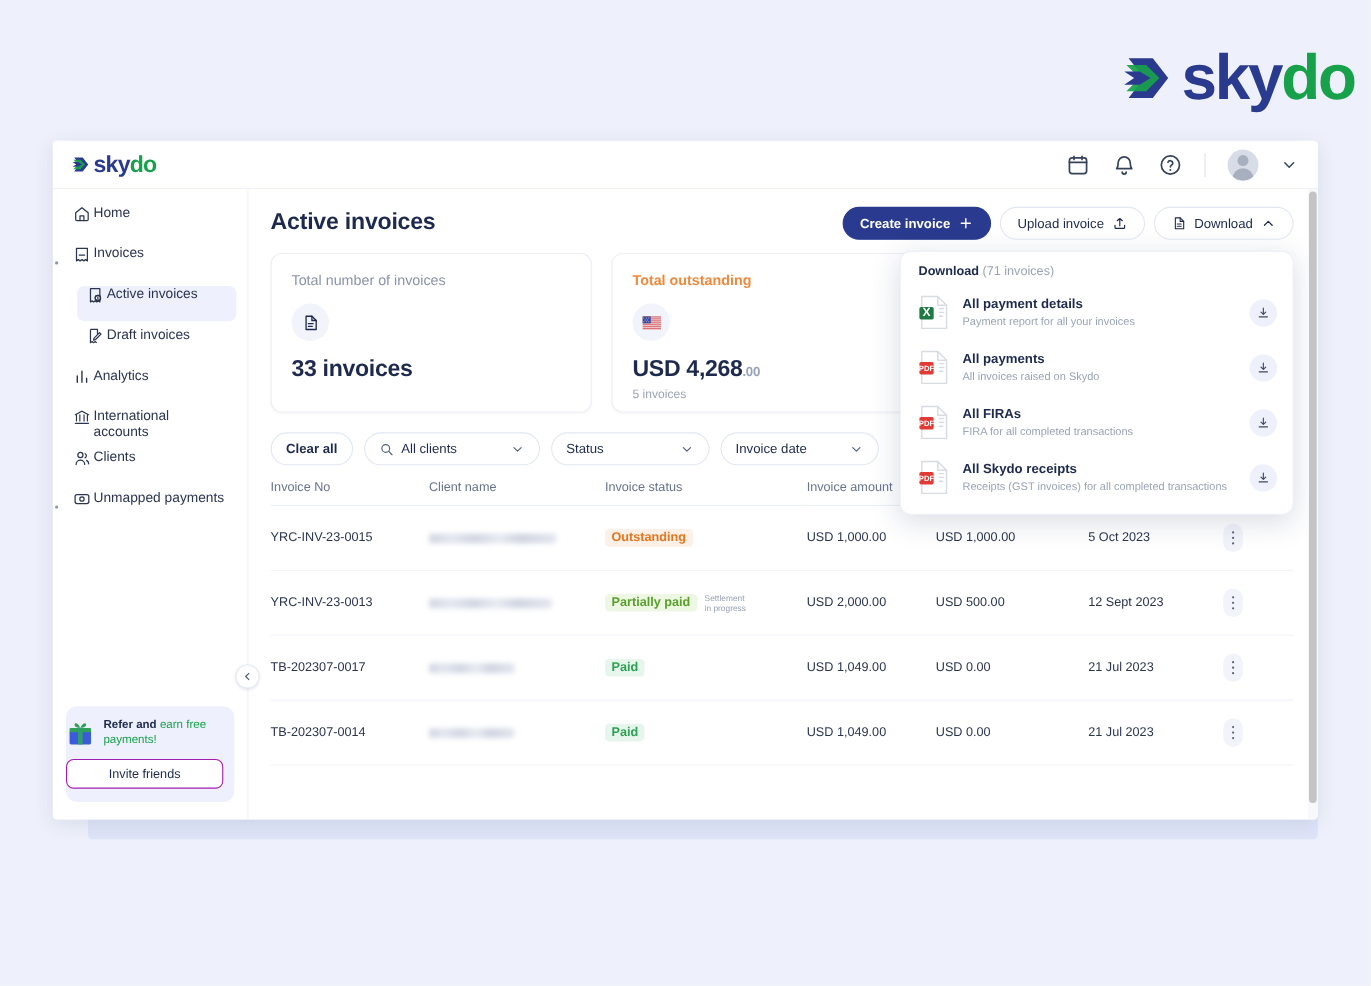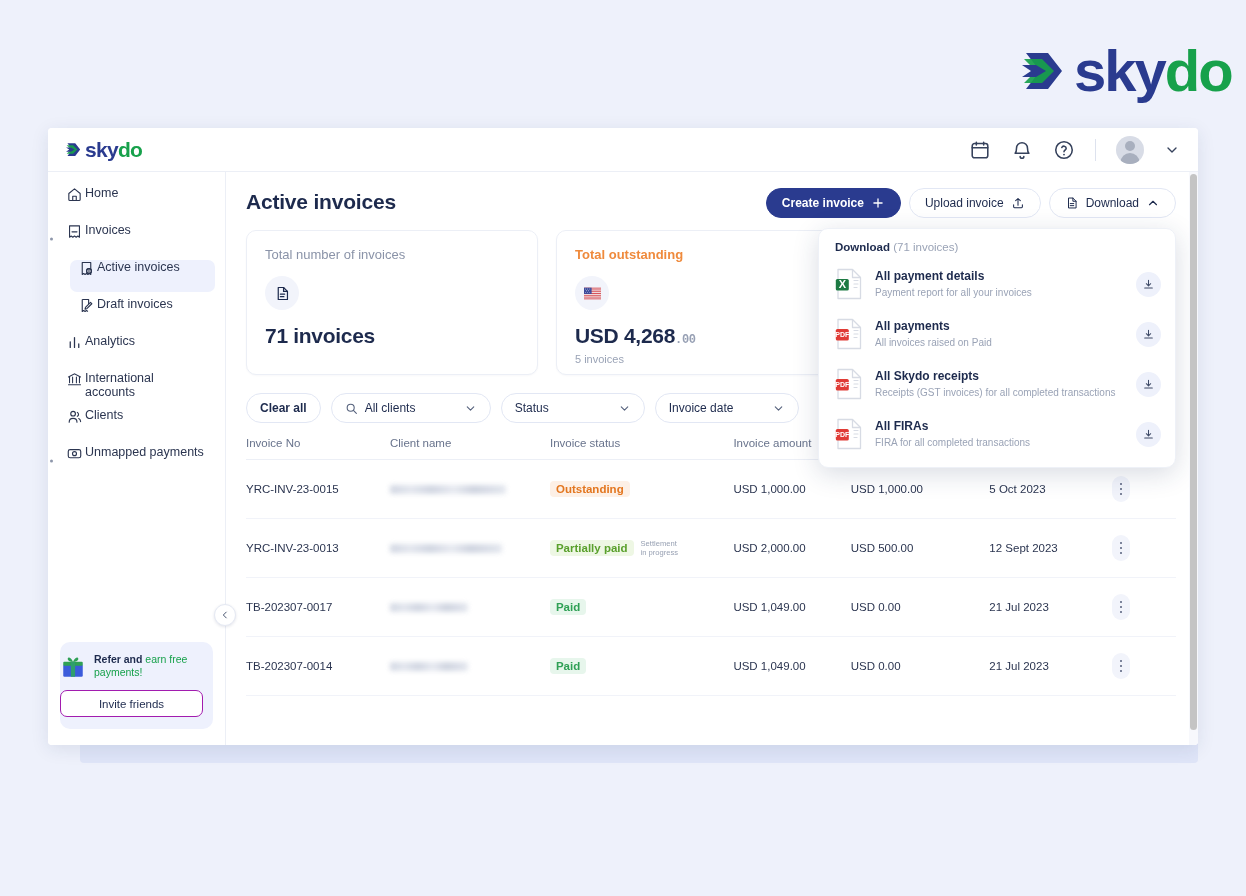--- a/index.html
+++ b/index.html
@@ -169,21 +169,21 @@
   .stat-label { font-size: 13px; color: #8a93a8; margin-bottom: 14px; }
   .stat-label.accent { color: #ef8a3c; font-weight: 600; }
   .stat-badge {
     width: 34px; height: 34px; border-radius: 50%;
     background: #f2f4fb; display: flex; align-items: center; justify-content: center;
     margin-bottom: 14px;
   }
   .stat-badge svg { width: 17px; height: 17px; color: #1d2a4d; }
   .flag { width: 22px; height: 15px; border-radius: 2px; overflow: hidden; }
   .stat-value { font-size: 21px; font-weight: bold; color: #1d2a4d; letter-spacing: -.3px; }
-  .stat-value .cents { font-size: 12px; color: #97a0b4; font-weight: bold; font-family: Liberation Mono, monospace; }
+  .stat-value .cents { font-size: 12px; color: #97a0b4; font-weight: bold; }
   .stat-sub { font-size: 11px; color: #9aa3b6; margin-top: 5px; }
 
   
   .filters-row { display: flex; gap: 10px; margin-bottom: 14px; }
   .filter-chip {
     height: 30px; border: 1px solid #e2e7f4; border-radius: 16px;
     background: #fff; display: flex; align-items: center;
     font-size: 12px; color: #1d2a4d; padding: 0 13px; gap: 8px;
     cursor: pointer; font-family: inherit;
   }
@@ -486,21 +486,21 @@
       <div class="cards-row">
 
         <div class="stat-card">
           <div class="stat-label">Total number of invoices</div>
           <div class="stat-badge">
             <svg viewBox="0 0 24 24" fill="none" stroke="currentColor" stroke-width="1.7">
               <path d="M6 3.5h7.5L19 9v11.5H6z" stroke-linejoin="round"></path>
               <path d="M13.5 3.5V9H19M9 13h6M9 16.5h5" stroke-linecap="round"></path>
             </svg>
           </div>
-          <div class="stat-value">71 invoices</div>
+          <div class="stat-value">33 invoices</div>
         </div>
 
         <div class="stat-card">
           <div class="stat-label accent">Total outstanding</div>
           <div class="stat-badge">
             <svg class="flag" viewBox="0 0 38 26">
               <rect width="38" height="26" fill="#f5f6f8"></rect>
               <g fill="#d4434a">
                 <rect y="0" width="38" height="2"></rect>
                   <rect y="4" width="38" height="2"></rect>
@@ -673,21 +673,40 @@
             <div class="dd-item">
               <svg class="file-icon" viewBox="0 0 28 32">
        <path d="M3 1.5h14.5L25.5 9.5V30.5H3z" fill="#fff" stroke="#d7dbe4" stroke-width="1.3" stroke-linejoin="round"></path>
        <path d="M17.5 1.5V9.5H25.5" fill="none" stroke="#d7dbe4" stroke-width="1.3" stroke-linejoin="round"></path>
        <path d="M19 12.5h4M19 16h4M19 19.5h3" stroke="#d7dbe4" stroke-width="1.2" stroke-linecap="round"></path>
        <rect x="0.8" y="11" width="13" height="11.5" rx="1.6" fill="#e03b35"></rect>
        <text x="7.3" y="18.9" font-family="Liberation Sans, sans-serif" font-size="7" font-weight="bold" fill="#fff" text-anchor="middle">PDF</text>
      </svg>
      <div class="dd-text">
        <div class="dd-name">All payments</div>
-       <div class="dd-desc">All invoices raised on Paid</div>
+       <div class="dd-desc">All invoices raised on Skydo</div>
+     </div>
+     <div class="dl-circle">
+       <svg viewBox="0 0 24 24" fill="none" stroke="currentColor" stroke-width="1.9">
+         <path d="M12 4v10M8 10.5l4 4 4-4" stroke-linecap="round" stroke-linejoin="round"></path>
+         <path d="M5 18.5h14" stroke-linecap="round"></path>
+       </svg>
+     </div>
+            </div>
+            <div class="dd-item">
+              <svg class="file-icon" viewBox="0 0 28 32">
+       <path d="M3 1.5h14.5L25.5 9.5V30.5H3z" fill="#fff" stroke="#d7dbe4" stroke-width="1.3" stroke-linejoin="round"></path>
+       <path d="M17.5 1.5V9.5H25.5" fill="none" stroke="#d7dbe4" stroke-width="1.3" stroke-linejoin="round"></path>
+       <path d="M19 12.5h4M19 16h4M19 19.5h3" stroke="#d7dbe4" stroke-width="1.2" stroke-linecap="round"></path>
+       <rect x="0.8" y="11" width="13" height="11.5" rx="1.6" fill="#e03b35"></rect>
+       <text x="7.3" y="18.9" font-family="Liberation Sans, sans-serif" font-size="7" font-weight="bold" fill="#fff" text-anchor="middle">PDF</text>
+     </svg>
+     <div class="dd-text">
+       <div class="dd-name">All FIRAs</div>
+       <div class="dd-desc">FIRA for all completed transactions</div>
      </div>
      <div class="dl-circle">
        <svg viewBox="0 0 24 24" fill="none" stroke="currentColor" stroke-width="1.9">
          <path d="M12 4v10M8 10.5l4 4 4-4" stroke-linecap="round" stroke-linejoin="round"></path>
          <path d="M5 18.5h14" stroke-linecap="round"></path>
        </svg>
      </div>
             </div>
             <div class="dd-item">
               <svg class="file-icon" viewBox="0 0 28 32">
@@ -701,39 +720,20 @@
        <div class="dd-name">All Skydo receipts</div>
        <div class="dd-desc">Receipts (GST invoices) for all completed transactions</div>
      </div>
      <div class="dl-circle">
        <svg viewBox="0 0 24 24" fill="none" stroke="currentColor" stroke-width="1.9">
          <path d="M12 4v10M8 10.5l4 4 4-4" stroke-linecap="round" stroke-linejoin="round"></path>
          <path d="M5 18.5h14" stroke-linecap="round"></path>
        </svg>
      </div>
             </div>
-            <div class="dd-item">
-              <svg class="file-icon" viewBox="0 0 28 32">
-       <path d="M3 1.5h14.5L25.5 9.5V30.5H3z" fill="#fff" stroke="#d7dbe4" stroke-width="1.3" stroke-linejoin="round"></path>
-       <path d="M17.5 1.5V9.5H25.5" fill="none" stroke="#d7dbe4" stroke-width="1.3" stroke-linejoin="round"></path>
-       <path d="M19 12.5h4M19 16h4M19 19.5h3" stroke="#d7dbe4" stroke-width="1.2" stroke-linecap="round"></path>
-       <rect x="0.8" y="11" width="13" height="11.5" rx="1.6" fill="#e03b35"></rect>
-       <text x="7.3" y="18.9" font-family="Liberation Sans, sans-serif" font-size="7" font-weight="bold" fill="#fff" text-anchor="middle">PDF</text>
-     </svg>
-     <div class="dd-text">
-       <div class="dd-name">All FIRAs</div>
-       <div class="dd-desc">FIRA for all completed transactions</div>
-     </div>
-     <div class="dl-circle">
-       <svg viewBox="0 0 24 24" fill="none" stroke="currentColor" stroke-width="1.9">
-         <path d="M12 4v10M8 10.5l4 4 4-4" stroke-linecap="round" stroke-linejoin="round"></path>
-         <path d="M5 18.5h14" stroke-linecap="round"></path>
-       </svg>
-     </div>
-            </div>
           </div>
       </div>
     </section>
 
     <div class="vscroll">
       <div class="thumb"></div>
     </div>
   </div>
 </div>
 

